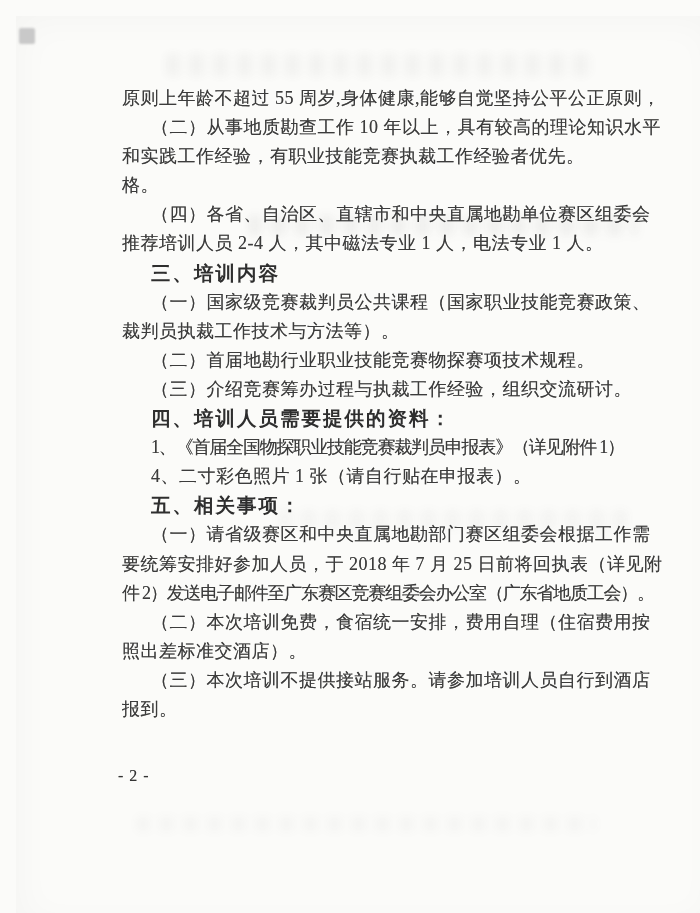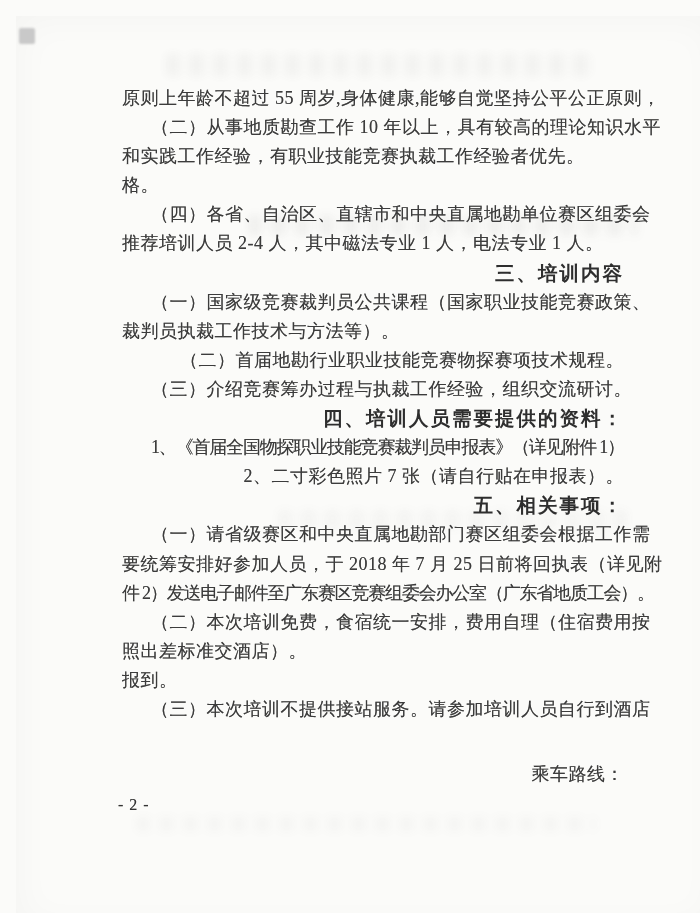--- a/index.html
+++ b/index.html
@@ -31,21 +31,21 @@
 
   .line {
     font-size: 18px;
     line-height: 29.1px;
     height: 29.1px;
     letter-spacing: 0.5px;
     white-space: nowrap;
     text-shadow: 0 0 0.5px rgba(40,40,40,0.55);
   }
 
-  .line.indent { padding-left: 37px; text-align: right; }
+  .line.indent { padding-left: 37px; }
 
   .line.justify {
     text-align: justify;
     text-align-last: justify;
     text-justify: inter-character;
   }
 
   .line.bold {
     font-family: "Liberation Sans", "DejaVu Sans", sans-serif;
     font-weight: 700;
@@ -111,27 +111,26 @@
       <div class="line">格。</div>
       <div class="line indent justify">（四）各省、自治区、直辖市和中央直属地勘单位赛区组委会</div>
       <div class="line">推荐培训人员 2-4 人，其中磁法专业 1 人，电法专业 1 人。</div>
       <div class="line indent bold">三、培训内容</div>
       <div class="line indent justify">（一）国家级竞赛裁判员公共课程（国家职业技能竞赛政策、</div>
       <div class="line">裁判员执裁工作技术与方法等）。</div>
       <div class="line indent">（二）首届地勘行业职业技能竞赛物探赛项技术规程。</div>
       <div class="line indent">（三）介绍竞赛筹办过程与执裁工作经验，组织交流研讨。</div>
       <div class="line indent bold">四、培训人员需要提供的资料：</div>
       <div class="line indent justify tight">1、《首届全国物探职业技能竞赛裁判员申报表》（详见附件 1）</div>
-      <div class="line indent">2、二寸彩色照片 7 张（请自行贴在申报表）。</div>
+      <div class="line indent">4、二寸彩色照片 1 张（请自行贴在申报表）。</div>
       <div class="line indent bold">五、相关事项：</div>
       <div class="line indent justify">（一）请省级赛区和中央直属地勘部门赛区组委会根据工作需</div>
       <div class="line justify">要统筹安排好参加人员，于 2018 年 7 月 25 日前将回执表（详见附</div>
       <div class="line tight">件 2）发送电子邮件至广东赛区竞赛组委会办公室（广东省地质工会）。</div>
       <div class="line indent justify">（二）本次培训免费，食宿统一安排，费用自理（住宿费用按</div>
       <div class="line">照出差标准交酒店）。</div>
+      <div class="line indent justify">（三）本次培训不提供接站服务。请参加培训人员自行到酒店</div>
       <div class="line">报到。</div>
-      <div class="line indent justify">（三）本次培训不提供接站服务。请参加培训人员自行到酒店</div>
       <div class="line spacer"></div>
-      <div class="line indent">乘车路线：</div>
       <div class="pagenum">- 2 -</div>
     </div>
 
 </div>
 
 </body></html>

